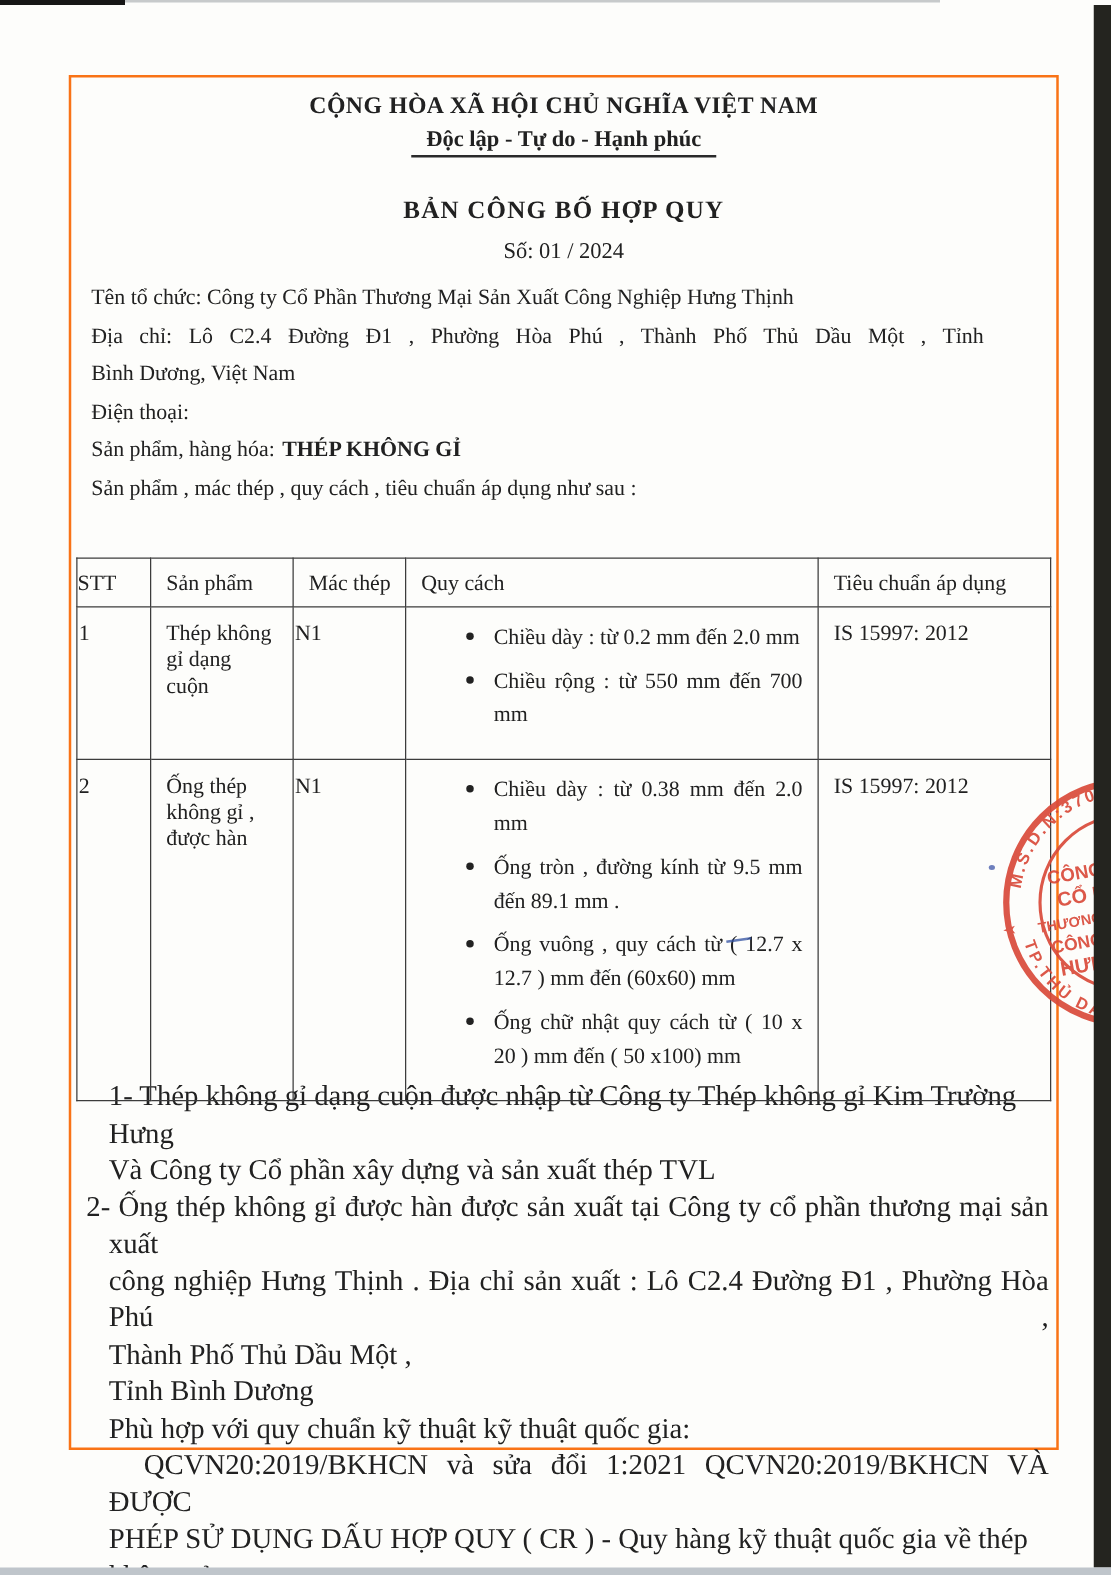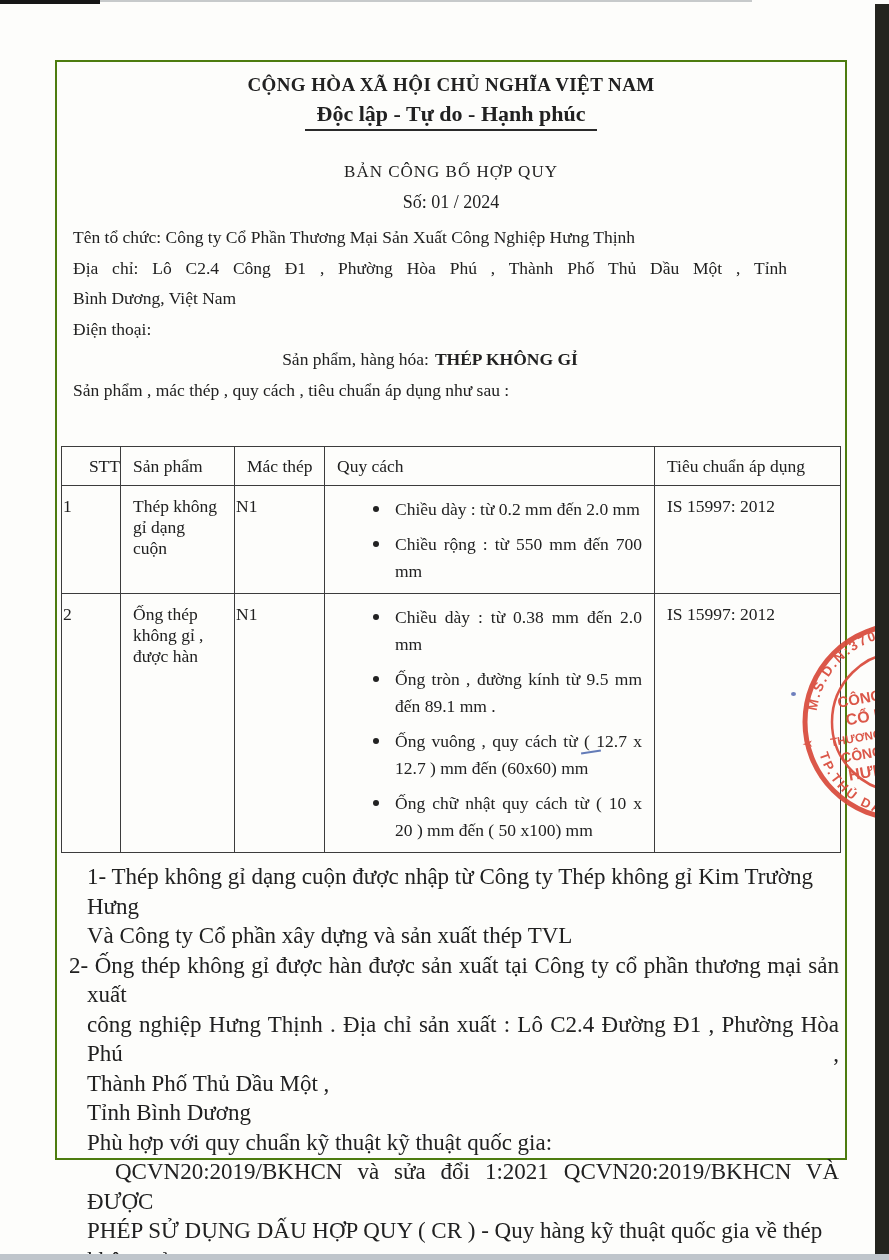--- a/index.html
+++ b/index.html
@@ -12,53 +12,53 @@
 
   
   .top-line   { position:absolute; left:0; top:0; width:752px; height:2px; background:#9aa0a4; opacity:.55; z-index:6; }
   .mark-top-left { position:absolute; left:0; top:0; width:100px; height:4px; background:#161616; z-index:6; }
   .edge-right { position:absolute; left:875px; top:4px; width:14px; height:1250px; background:#24241f; z-index:6; }
   .edge-bottom{ position:absolute; left:0; top:1254px; width:889px; height:6px; background:#bfc5cb; z-index:6; }
 
   
   .frame {
     position:absolute; left:55px; top:60px; width:788px; height:1096px;
-    border:2px solid #4d7c0f; z-index:1;
+    border:2px solid #f97316; z-index:1;
   }
 
   
   .head { position:absolute; left:0; top:12px; width:100%; text-align:center; }
   .motto1 { font-size:19px; font-weight:bold; letter-spacing:.4px; }
   .motto2-wrap { margin-top:5px; }
-  .motto2 { display:inline-block; font-size:22px; font-weight:bold; padding:0 12px 2px 12px; border-bottom:2px solid #2a2a2a; }
-  .doc-title { margin-top:31px; font-size:17px; font-weight:normal; letter-spacing:1px; }
+  .motto2 { display:inline-block; font-size:18px; font-weight:bold; padding:0 12px 2px 12px; border-bottom:2px solid #2a2a2a; }
+  .doc-title { margin-top:31px; font-size:20px; font-weight:bold; letter-spacing:1px; }
   .doc-no { margin-top:10px; font-size:18px; }
 
   
   .info { position:absolute; left:16px; top:160px; width:714px; font-size:17.5px; line-height:30.5px; }
   .info p { margin:0; }
   .stretch { text-align:justify; text-align-last:justify; }
   .indent8 { margin-left:8px; }
-  .gap-top { margin-top:4px;text-align:center; }
+  .gap-top { margin-top:4px; }
   .bold { font-weight:bold; }
   .lbl { margin-right:6px; }
 
   
   table.spec {
     position:absolute; left:4px; top:384px; width:779px;
     border-collapse:collapse; table-layout:fixed;
     font-size:17.5px; z-index:2; background:transparent;
   }
   table.spec td, table.spec th { border:1.8px solid #3c3c3c; vertical-align:top; font-weight:normal; text-align:left; }
   tr.hdr th { height:38px; vertical-align:middle; padding:0 0 0 12px; }
-  tr.hdr th.c { text-align:right; padding:0; }
+  tr.hdr th.c { text-align:left; padding:0; }
   td.c { text-align:center; padding-top:10px; }
   td.sp { padding:10px 12px 0 12px; text-align:justify;margin-left:12px; }
   td.ts { padding:10px 0 0 12px; }
-  td.qc { padding:10px 0 0 0; }
+  td.qc { padding:10px 0 14px 0; }
   tr.r1 td { height:92px; }
   tr.r2 td { height:230px; }
   .qc-item { position:relative; padding-left:70px; padding-right:12px; margin-bottom:8px; line-height:27px; }
   .qc-text { text-align:justify; }
   .dot { position:absolute; left:48px; top:10px; width:6px; height:6px; border-radius:50%; background:#222; }
 
   
   .notes { position:absolute; left:30px; top:800px; width:752px; font-size:23px; line-height:29.5px; }
   .notes div { margin:0; }
   .hang { margin-left:18px; text-indent:-18px; }
@@ -85,21 +85,21 @@
       <div class="motto1">CỘNG HÒA XÃ HỘI CHỦ NGHĨA VIỆT NAM</div>
       <div class="motto2-wrap">
         <span class="motto2">Độc lập - Tự do - Hạnh phúc</span>
       </div>
       <div class="doc-title">BẢN CÔNG BỐ HỢP QUY</div>
       <div class="doc-no">Số: 01 / 2024</div>
     </div>
 
     <div class="info">
       <p>Tên tổ chức: Công ty Cổ Phần Thương Mại Sản Xuất Công Nghiệp Hưng Thịnh</p>
-      <p class="stretch">Địa chỉ: Lô C2.4 Công Đ1 , Phường Hòa Phú , Thành Phố Thủ Dầu Một , Tỉnh</p>
+      <p class="stretch">Địa chỉ: Lô C2.4 Đường Đ1 , Phường Hòa Phú , Thành Phố Thủ Dầu Một , Tỉnh</p>
       <p>Bình Dương, Việt Nam</p>
       <p>Điện thoại:</p>
       <p class="indent8 gap-top">
         <span class="lbl">Sản phẩm, hàng hóa:</span><span class="bold">THÉP KHÔNG GỈ</span>
       </p>
       <p class="indent8">Sản phẩm , mác thép , quy cách , tiêu chuẩn áp dụng như sau :</p>
     </div>
 
     <table class="spec">
       <colgroup>

